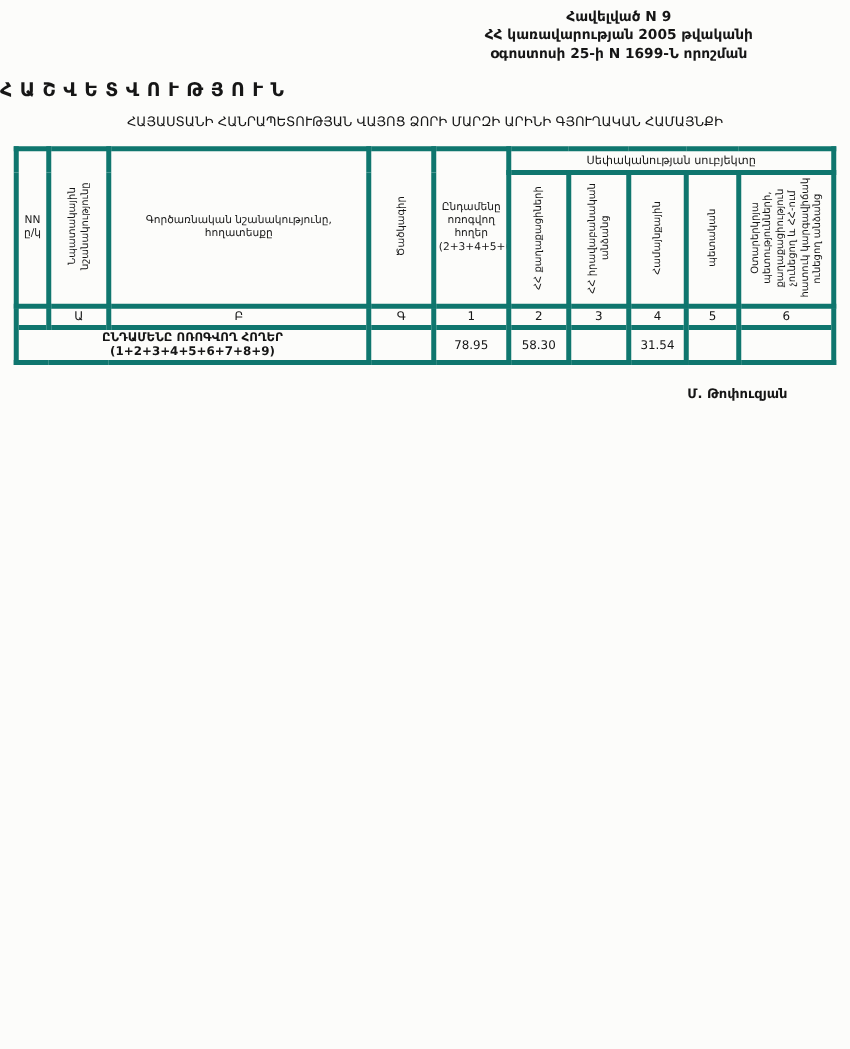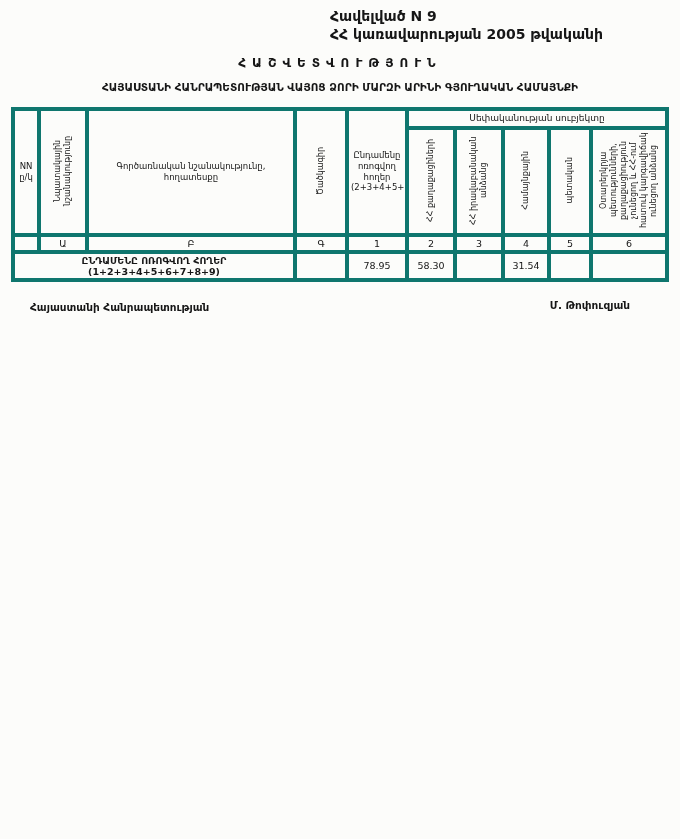--- a/index.html
+++ b/index.html
@@ -9,35 +9,35 @@
     background:#fcfcfa;
     color:#161616;
     font-family:"DejaVu Sans", sans-serif;
     overflow:hidden;
     padding-top:7px;
   }
   
   .appendix {
     width:330px;
     margin-left:330px;
+    text-align:center;
     font-weight:bold;
-    font-size:14px;
+    font-size:11px;
     line-height:1.3;
   }
   
   .doc-title {
-    text-align:center;
     font-weight:bold;
-    font-size:12px;
+    font-size:15px;
     letter-spacing:6px;
     margin-top:13px;
   }
   .doc-subtitle {
     text-align:center;
-    font-weight:bold;
+    font-weight:normal;
     font-size:10.5px;
     line-height:1.35;
     margin:10px 30px 0 30px;
   }
   
   table.report {
     table-layout:fixed;
     width:654px;
     margin:12px auto 0 auto;
     border-collapse:collapse;
@@ -90,20 +90,21 @@
     line-height:1.35;
   }
   .footer .sig { padding-bottom:2px; }
 </style>
 </head>
 <body>
 
 <div class="appendix">
   <div>Հավելված N 9</div>
   <div>ՀՀ կառավարության 2005 թվականի</div>
+  <div>օգոստոսի 25-ի N 1699-Ն որոշման</div>
 </div>
 
 <div class="doc-title">ՀԱՇՎԵՏՎՈՒԹՅՈՒՆ</div>
 
 <div class="doc-subtitle">
   <div>ՀԱՅԱՍՏԱՆԻ ՀԱՆՐԱՊԵՏՈՒԹՅԱՆ ՎԱՅՈՑ ՁՈՐԻ ՄԱՐԶԻ ԱՐԻՆԻ ԳՅՈՒՂԱԿԱՆ ՀԱՄԱՅՆՔԻ</div>
 </div>
 
 <table class="report">
   <colgroup>
@@ -157,16 +158,15 @@
       <td class="c-val"></td>
       <td class="c-val">31.54</td>
       <td class="c-val"></td>
       <td class="c-val"></td>
     </tr>
   </tfoot>
 </table>
 
 <div class="footer">
   <div>
-    <div>Հայաստանի Հանրապետության</div>
   </div>
   <div class="sig">Մ. Թոփուզյան</div>
 </div>
 
 </body></html>

